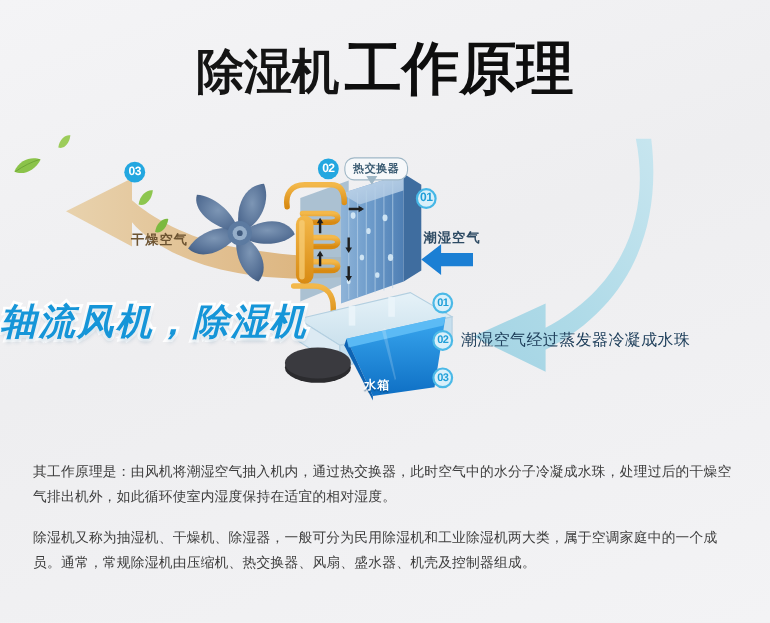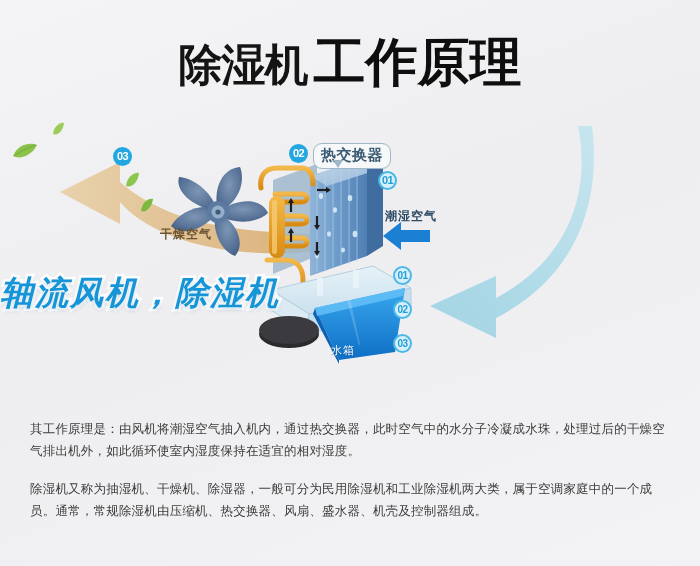--- a/index.html
+++ b/index.html
@@ -59,26 +59,25 @@
   }
   
   .humid-arrow {
     position: absolute;
     left: 330px; top: 6px;
     width: 270px; height: 215px;
   }
 
   .label-dry {
     position: absolute;
-    left: 119px; top: 106px;
+    left: 119px; top: 90px;
     font-size: 12px;
     color: #6d5432;
     font-weight: bold;
     letter-spacing: 1px;
-    margin-left: 41px;
   }
   .label-humid {
     position: absolute;
     left: 385px; top: 88px;
     font-size: 12px;
     color: #2d4a63;
     font-weight: bold;
     letter-spacing: 1px;
   }
 
@@ -106,41 +105,41 @@
   .badge-01 { left: 378px; top: 51px; }
 
   
   .callout {
     position: absolute;
     left: 313px; top: 23px;
     padding: 2px 7px 3px 7px;
     border: 1px solid #9fb7c6;
     border-radius: 9px;
     background: #f6f8fa;
-    font-size: 15px;
+    font-size: 10px;
     color: #3a5b72;
     font-weight: bold;
     letter-spacing: 0.5px;
   }
   .callout-tail {
     position: absolute;
     left: 333px; top: 40px;
     width: 0; height: 0;
     border-left: 5px solid transparent;
     border-right: 5px solid transparent;
     border-top: 8px solid #9fb7c6;
   }
 
   
   .tank-label {
     position: absolute;
     left: 331px; top: 343px;
     font-size: 11px;
     color: #ffffff;
-    font-weight: normal;
+    font-weight: bold;
     letter-spacing: 1px;
     text-shadow: 0 1px 1px rgba(0,60,110,0.5);
   }
 
   
   .steps {
     position: absolute;
     left: 393px; top: 258px;
     width: 300px;
   }
@@ -379,20 +378,21 @@
   </div>
 
   <div class="tank-label">水箱</div>
 
   <div class="steps">
     <div class="step">
       <div class="step-num">01</div>
     </div>
     <div class="step">
       <div class="step-num">02</div>
+      <div class="step-text">潮湿空气经过蒸发器冷凝成水珠</div>
     </div>
     <div class="step">
       <div class="step-num">03</div>
     </div>
   </div>
 
   <div class="overlay-text">轴流风机，除湿机</div>
 
   <div class="body-copy">
     <p class="para">其工作原理是：由风机将潮湿空气抽入机内，通过热交换器，此时空气中的水分子冷凝成水珠，处理过后的干燥空气排出机外，如此循环使室内湿度保持在适宜的相对湿度。</p>

